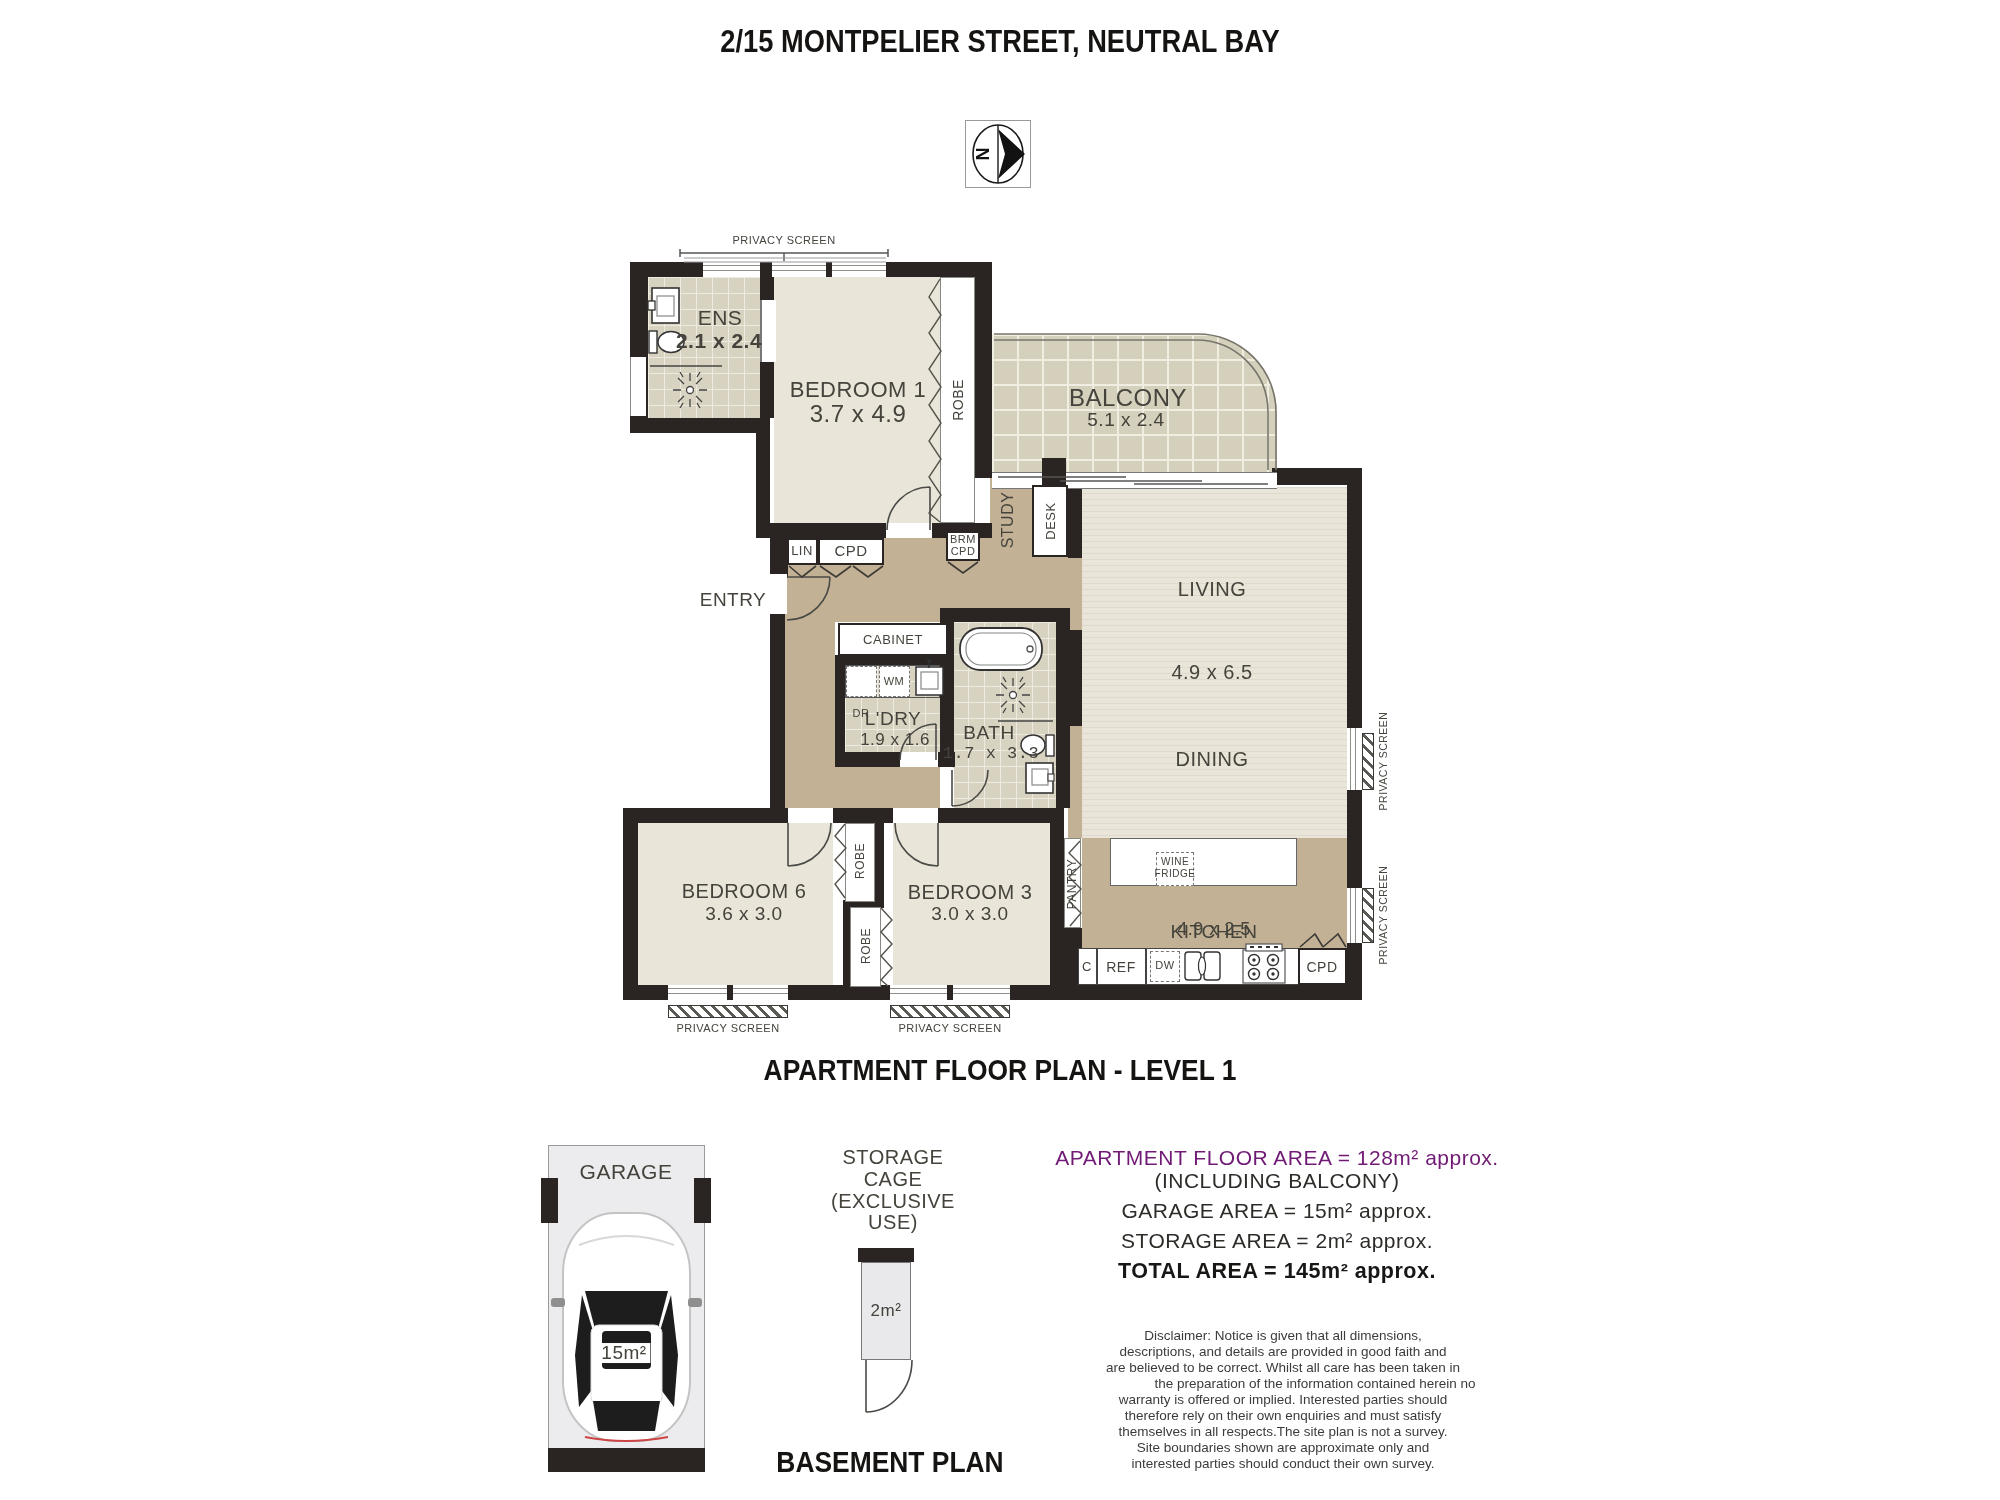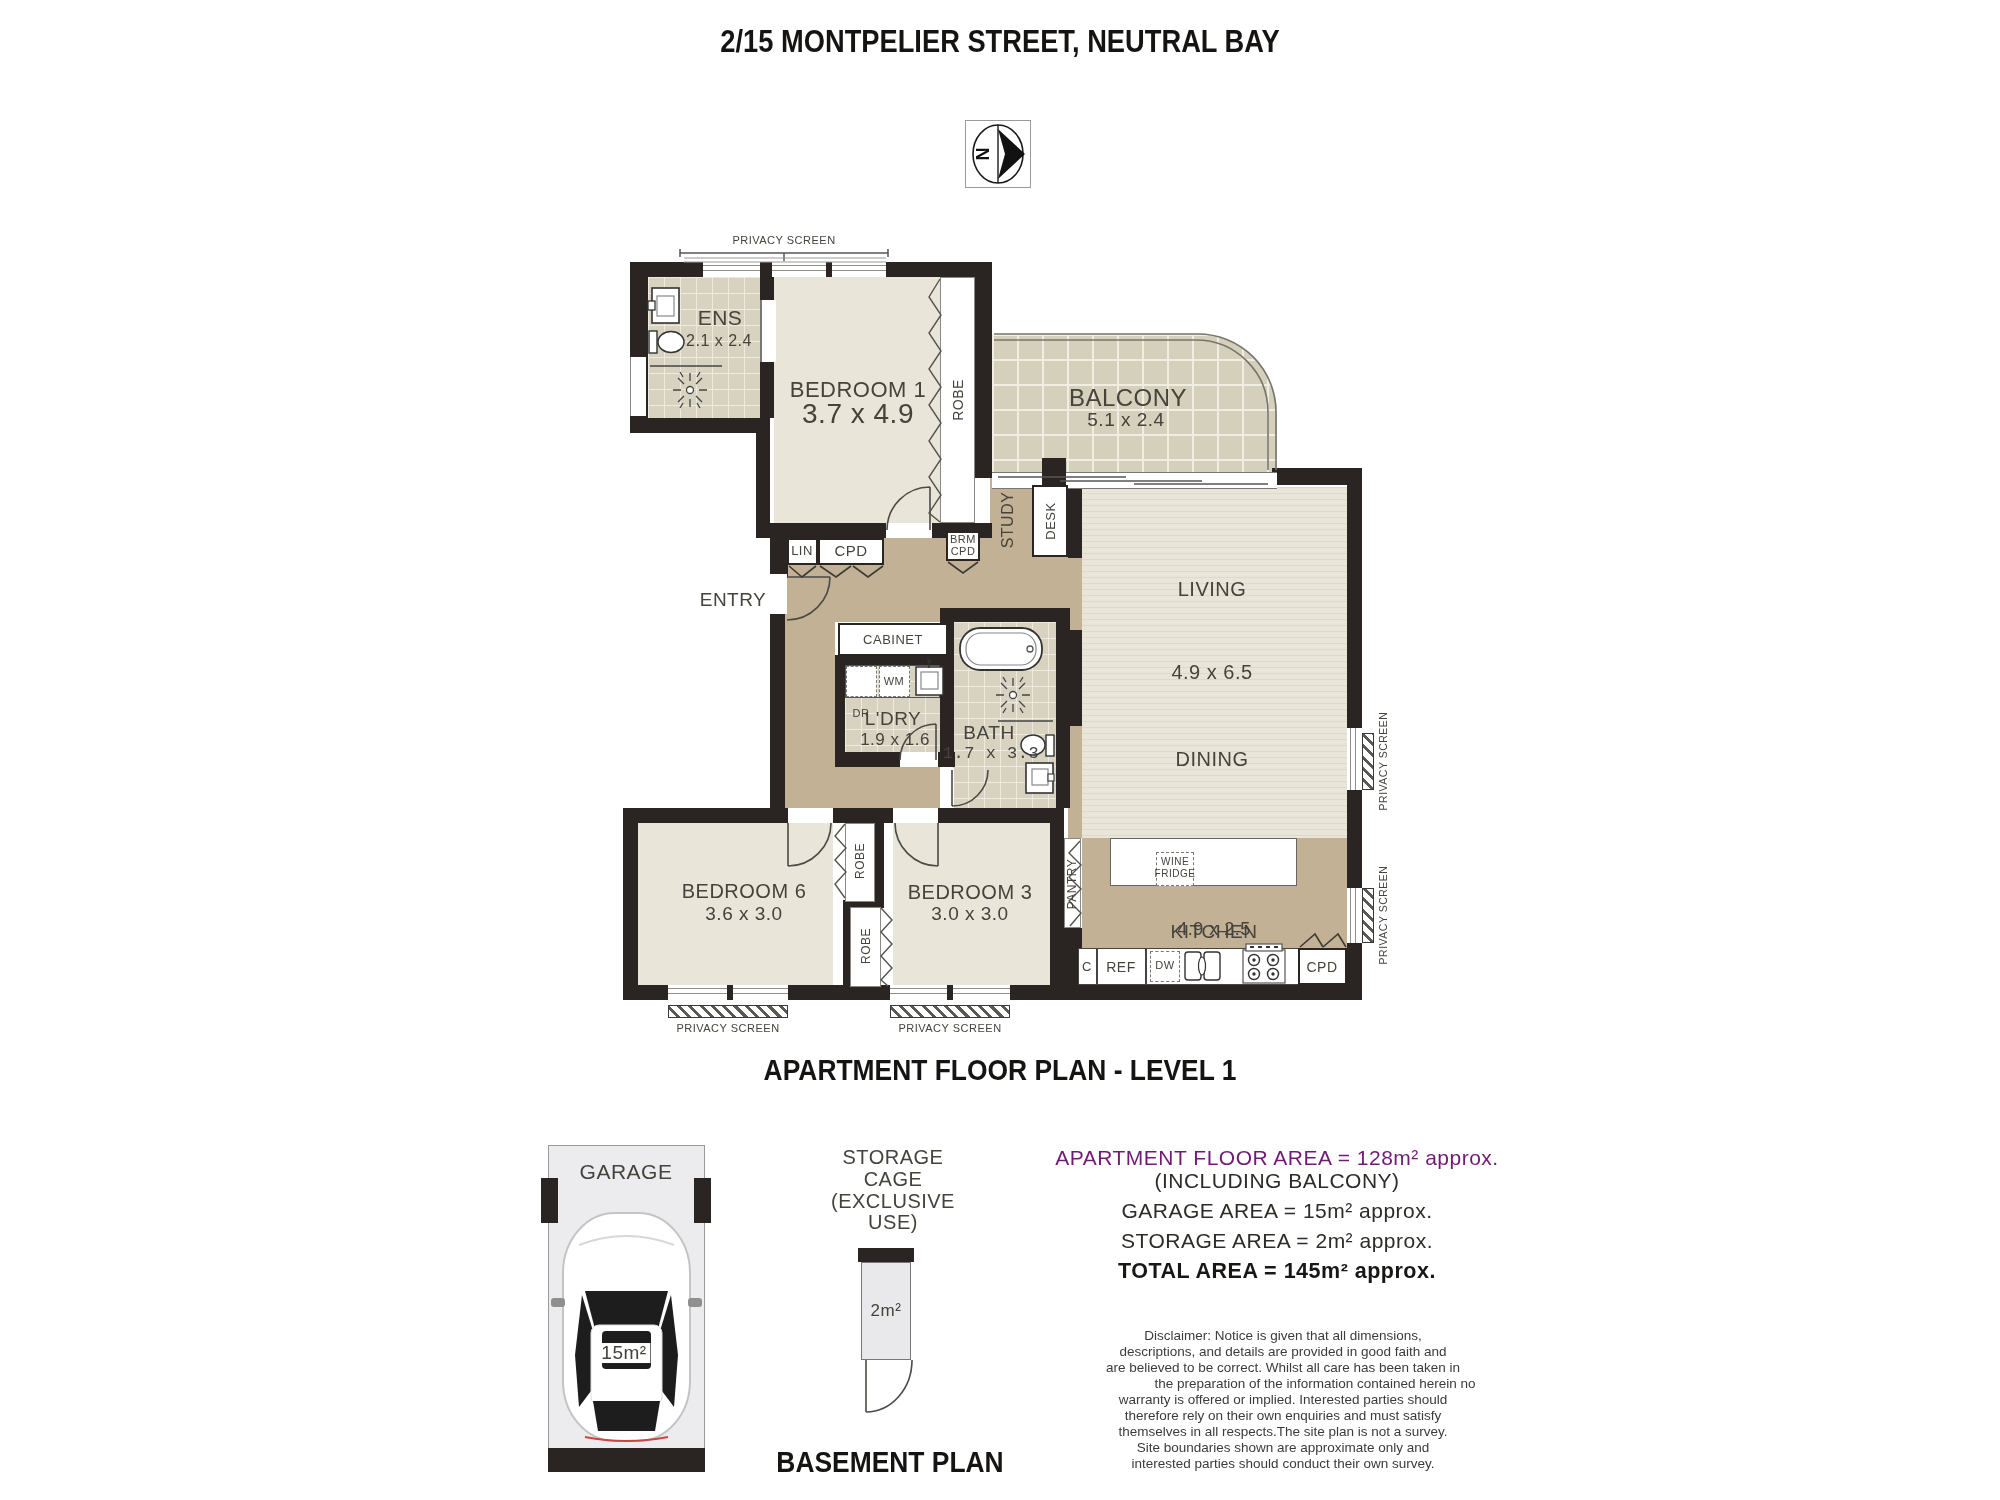--- a/index.html
+++ b/index.html
@@ -255,23 +255,23 @@
           <circle cx="1273" cy="974" r="1.7"></circle>
         </g>
     </g>
 
     <g stroke="#4a4a46" stroke-width="1.6" fill="none">
       <path d="M866,1360 V1412 M866,1412 A46,52 0 0 0 912,1360"></path>
     </g>
   </svg>
 
   <div class="lbl" style="left:720px;top:318px;font-size:21px;">ENS</div>
-  <div class="lbl" style="left:719px;top:341px;font-size:16px;">2.1 x 2.4</div>
+  <div class="lbl" style="left:719px;top:341px;font-size:21px;font-weight:bold;">2.1 x 2.4</div>
   <div class="lbl" style="left:858px;top:390px;font-size:22px;">BEDROOM 1</div>
-  <div class="lbl" style="left:858px;top:414px;font-size:28px;">3.7 x 4.9</div>
+  <div class="lbl" style="left:858px;top:414px;font-size:24px;">3.7 x 4.9</div>
   <div class="lblr" style="left:958px;top:400px;font-size:14px;">ROBE</div>
   <div class="lbl" style="left:1128px;top:398px;font-size:24px;">BALCONY</div>
   <div class="lbl" style="left:1126px;top:420px;font-size:19px;">5.1 x 2.4</div>
   <div class="lblr" style="left:1008px;top:520px;font-size:16px;">STUDY</div>
   <div class="lblr" style="left:1050px;top:521px;font-size:13px;">DESK</div>
   <div class="lbl" style="left:802px;top:551px;font-size:13px;">LIN</div>
   <div class="lbl" style="left:851px;top:551px;font-size:15px;">CPD</div>
   <div class="lbl" style="left:963px;top:540px;font-size:11px;">BRM</div>
   <div class="lbl" style="left:963px;top:552px;font-size:11px;">CPD</div>
   <div class="lbl" style="left:733px;top:600px;font-size:19px;">ENTRY</div>

